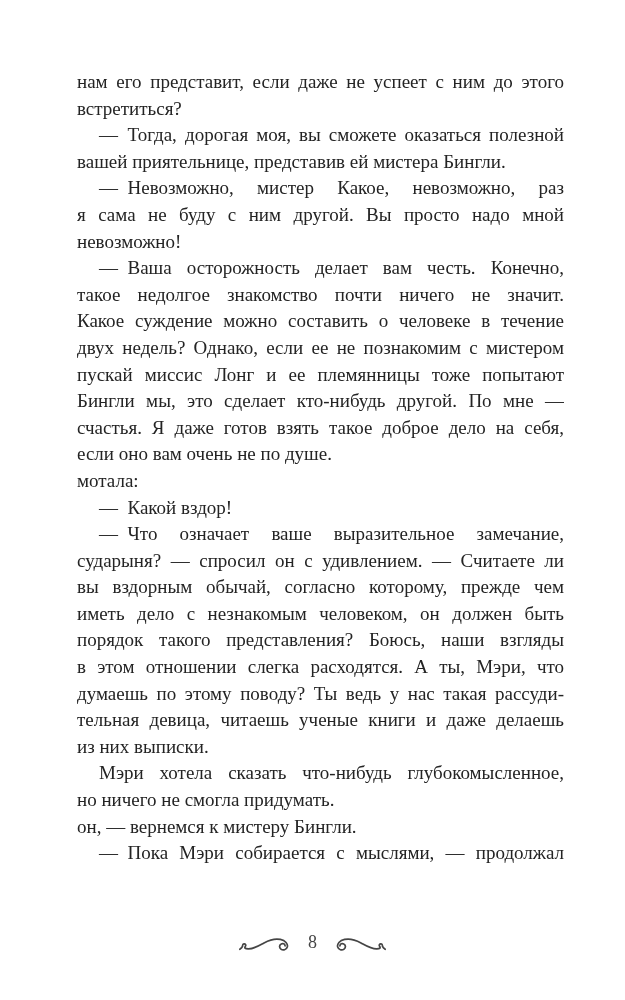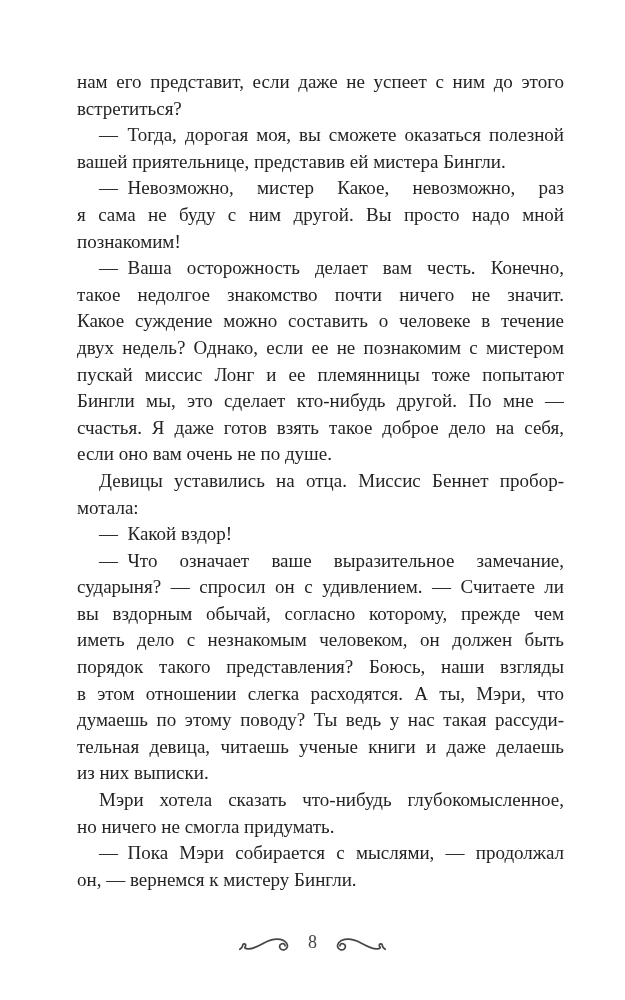--- a/index.html
+++ b/index.html
@@ -89,34 +89,33 @@
         <div class="line">нам его представит, если даже не успеет с ним до этого</div>
         <div class="line last">встретиться?</div>
       </div>
       <div class="paragraph">
         <div class="line indent">— Тогда, дорогая моя, вы сможете оказаться полезной</div>
         <div class="line last">вашей приятельнице, представив ей мистера Бингли.</div>
       </div>
       <div class="paragraph">
         <div class="line indent">— Невозможно, мистер Какое, невозможно, раз</div>
         <div class="line">я сама не буду с ним другой. Вы просто надо мной</div>
-        <div class="line last">познакомим!</div>
+        <div class="line last">невозможно!</div>
       </div>
       <div class="paragraph">
         <div class="line indent">— Ваша осторожность делает вам честь. Конечно,</div>
         <div class="line">такое недолгое знакомство почти ничего не значит.</div>
         <div class="line">Какое суждение можно составить о человеке в течение</div>
         <div class="line">двух недель? Однако, если ее не познакомим с мистером</div>
         <div class="line">пускай миссис Лонг и ее племянницы тоже попытают</div>
         <div class="line">Бингли мы, это сделает кто-нибудь другой. По мне —</div>
         <div class="line">счастья. Я даже готов взять такое доброе дело на себя,</div>
         <div class="line last">если оно вам очень не по душе.</div>
       </div>
       <div class="paragraph">
-        <div class="line indent">Девицы уставились на отца. Миссис Беннет пробор-</div>
         <div class="line last">мотала:</div>
       </div>
       <div class="paragraph">
         <div class="line last indent">— Какой вздор!</div>
       </div>
       <div class="paragraph">
         <div class="line indent">— Что означает ваше выразительное замечание,</div>
         <div class="line">сударыня? — спросил он с удивлением. — Считаете ли</div>
         <div class="line">вы вздорным обычай, согласно которому, прежде чем</div>
         <div class="line">иметь дело с незнакомым человеком, он должен быть</div>
@@ -124,22 +123,22 @@
         <div class="line">в этом отношении слегка расходятся. А ты, Мэри, что</div>
         <div class="line">думаешь по этому поводу? Ты ведь у нас такая рассуди-</div>
         <div class="line">тельная девица, читаешь ученые книги и даже делаешь</div>
         <div class="line last">из них выписки.</div>
       </div>
       <div class="paragraph">
         <div class="line indent">Мэри хотела сказать что-нибудь глубокомысленное,</div>
         <div class="line last">но ничего не смогла придумать.</div>
       </div>
       <div class="paragraph">
+        <div class="line last">он, — вернемся к мистеру Бингли.</div>
         <div class="line indent">— Пока Мэри собирается с мыслями, — продолжал</div>
-        <div class="line last">он, — вернемся к мистеру Бингли.</div>
       </div>
     </div>
 
   <div class="footer">
     <span class="flourish">
       <svg width="56" height="20" viewBox="0 0 56 20">
         <path d="M0.8 16.3
                  C2.2 15.4 2.9 14.8 3.4 13.7
                  C3.9 12.1 3.1 11.0 4.9 10.8
                  C6.5 10.6 7.3 12.2 6.3 13.6

